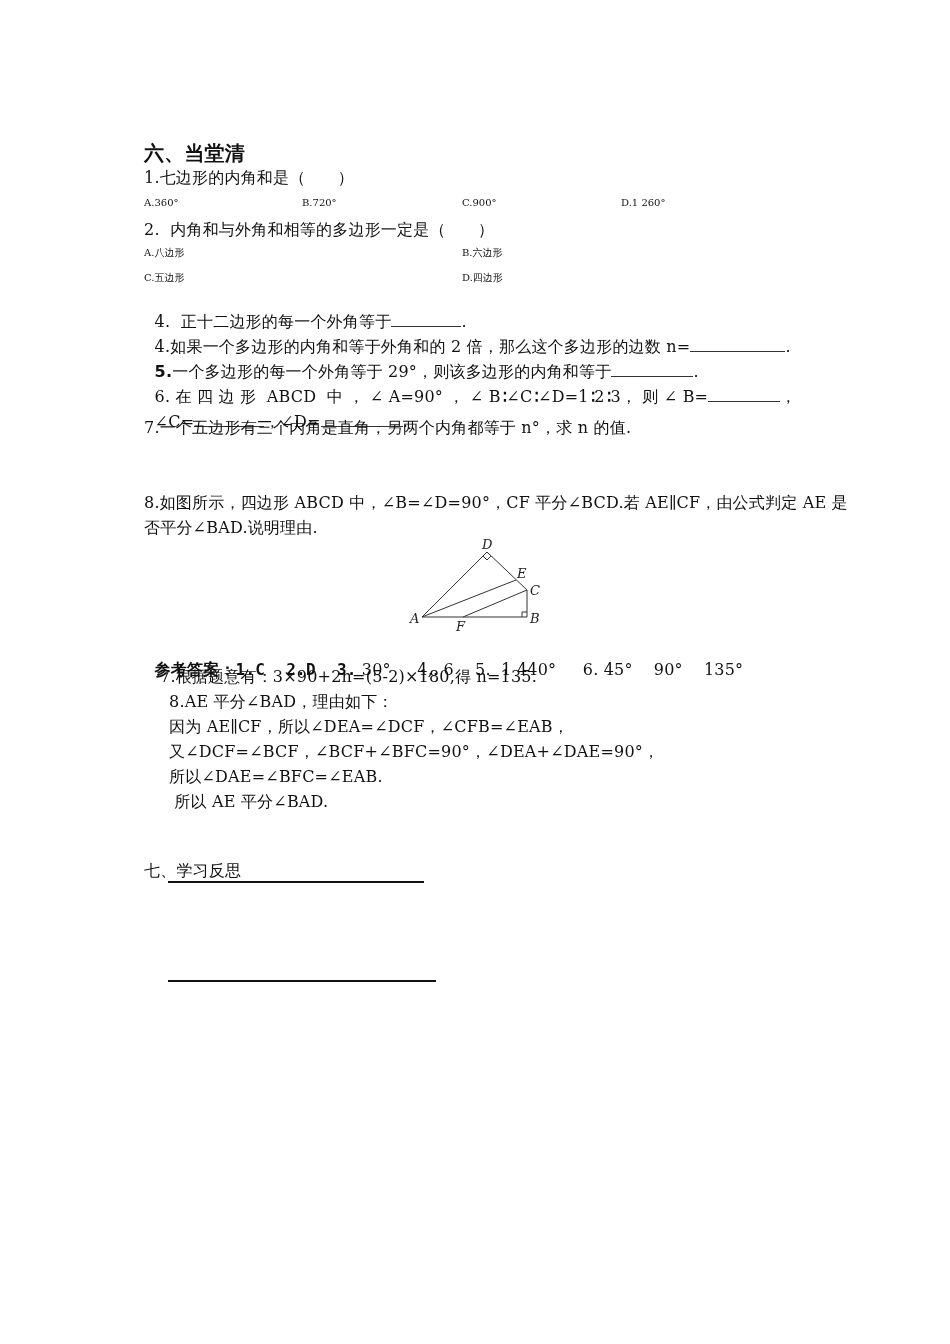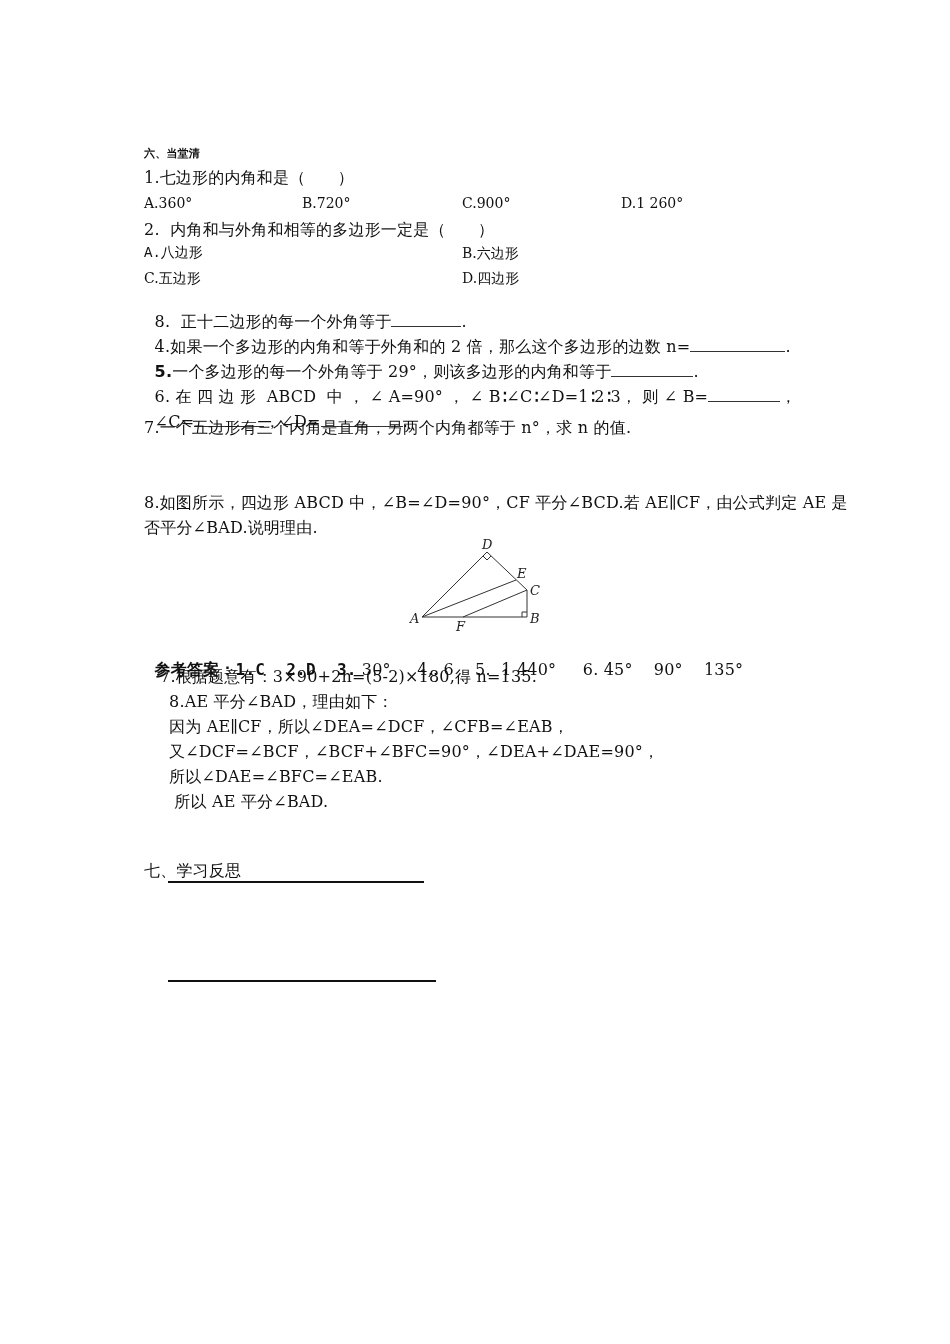--- a/index.html
+++ b/index.html
@@ -1,45 +1,45 @@
 <!DOCTYPE html>
 <html><head>
   <meta charset="utf-8">
   <style>
     html, body { margin: 0; padding: 0; background: #ffffff; }
     body { width: 950px; height: 1344px; position: relative; overflow: hidden;
            font-family: "DejaVu Serif", "Liberation Serif", serif; color: #111; }
     .line { position: absolute; left: 144px; font-size: 16px; line-height: 18px; white-space: pre; letter-spacing: 0.2px; }
-    .h { font-family: Liberation Sans, sans-serif; font-weight: bold; font-size: 11px; }
-    .opt { position: absolute; font-size: 14px; line-height: 18px; white-space: pre; }
+    .h { font-family: Liberation Sans, sans-serif; font-weight: bold; font-size: 20px; }
+    .opt { position: absolute; font-size: 10px; line-height: 18px; white-space: pre; }
     .blank { display: inline-block; border-bottom: 1px solid #333; height: 14px; vertical-align: baseline; }
     .bold { font-weight: bold; font-family: "DejaVu Sans Mono", "Liberation Mono", monospace; }
     .ansh { font-family: "DejaVu Sans", "Liberation Sans", sans-serif; font-weight: bold; }
     .rule { position: absolute; left: 168px; height: 2px; background: #111; }
     svg text { font-family: "DejaVu Serif", "Liberation Serif", serif; font-style: italic; font-size: 13px; fill: #222; }
   </style>
 </head>
 <body>
 
 <div class="line h" style="top:144px;">六、当堂清</div>
 
 <div class="line" style="top:169px;">1.七边形的内角和是（　　）</div>
 <div class="opt" style="left:144px; top:194px;">A.360°</div>
 <div class="opt" style="left:302px; top:194px;">B.720°</div>
 <div class="opt" style="left:462px; top:194px;">C.900°</div>
 <div class="opt" style="left:621px; top:194px;">D.1 260°</div>
 
 <div class="line" style="top:221px;text-align:center;">2.  内角和与外角和相等的多边形一定是（　　）</div>
-<div class="opt" style="left:144px; top:244px;font-family:Liberation Mono, monospace;">A.八边形</div>
+<div class="opt" style="left:144px; top:244px;">A.八边形</div>
 <div class="opt" style="left:462px; top:244px;">B.六边形</div>
 <div class="opt" style="left:144px; top:269px;text-align:right;">C.五边形</div>
 <div class="opt" style="left:462px; top:269px;">D.四边形</div>
 
 <div class="line" style="top:294px;">
-  <span>8.  正十二边形的每一个外角等于</span><span class="blank" style="width:70px;"></span><span>.</span>
+  <span>4.  正十二边形的每一个外角等于</span><span class="blank" style="width:70px;"></span><span>.</span>
 </div>
 
 <div class="line" style="top:319px;">
   <span>4.如果一个多边形的内角和等于外角和的 2 倍，那么这个多边形的边数 n=</span><span class="blank" style="width:95px;"></span><span>.</span>
 </div>
 
 <div class="line" style="top:344px;">
   <span class="ansh">5.</span><span>一个多边形的每一个外角等于 29°，则该多边形的内角和等于</span><span class="blank" style="width:82px;"></span><span>.</span>
 </div>
 

